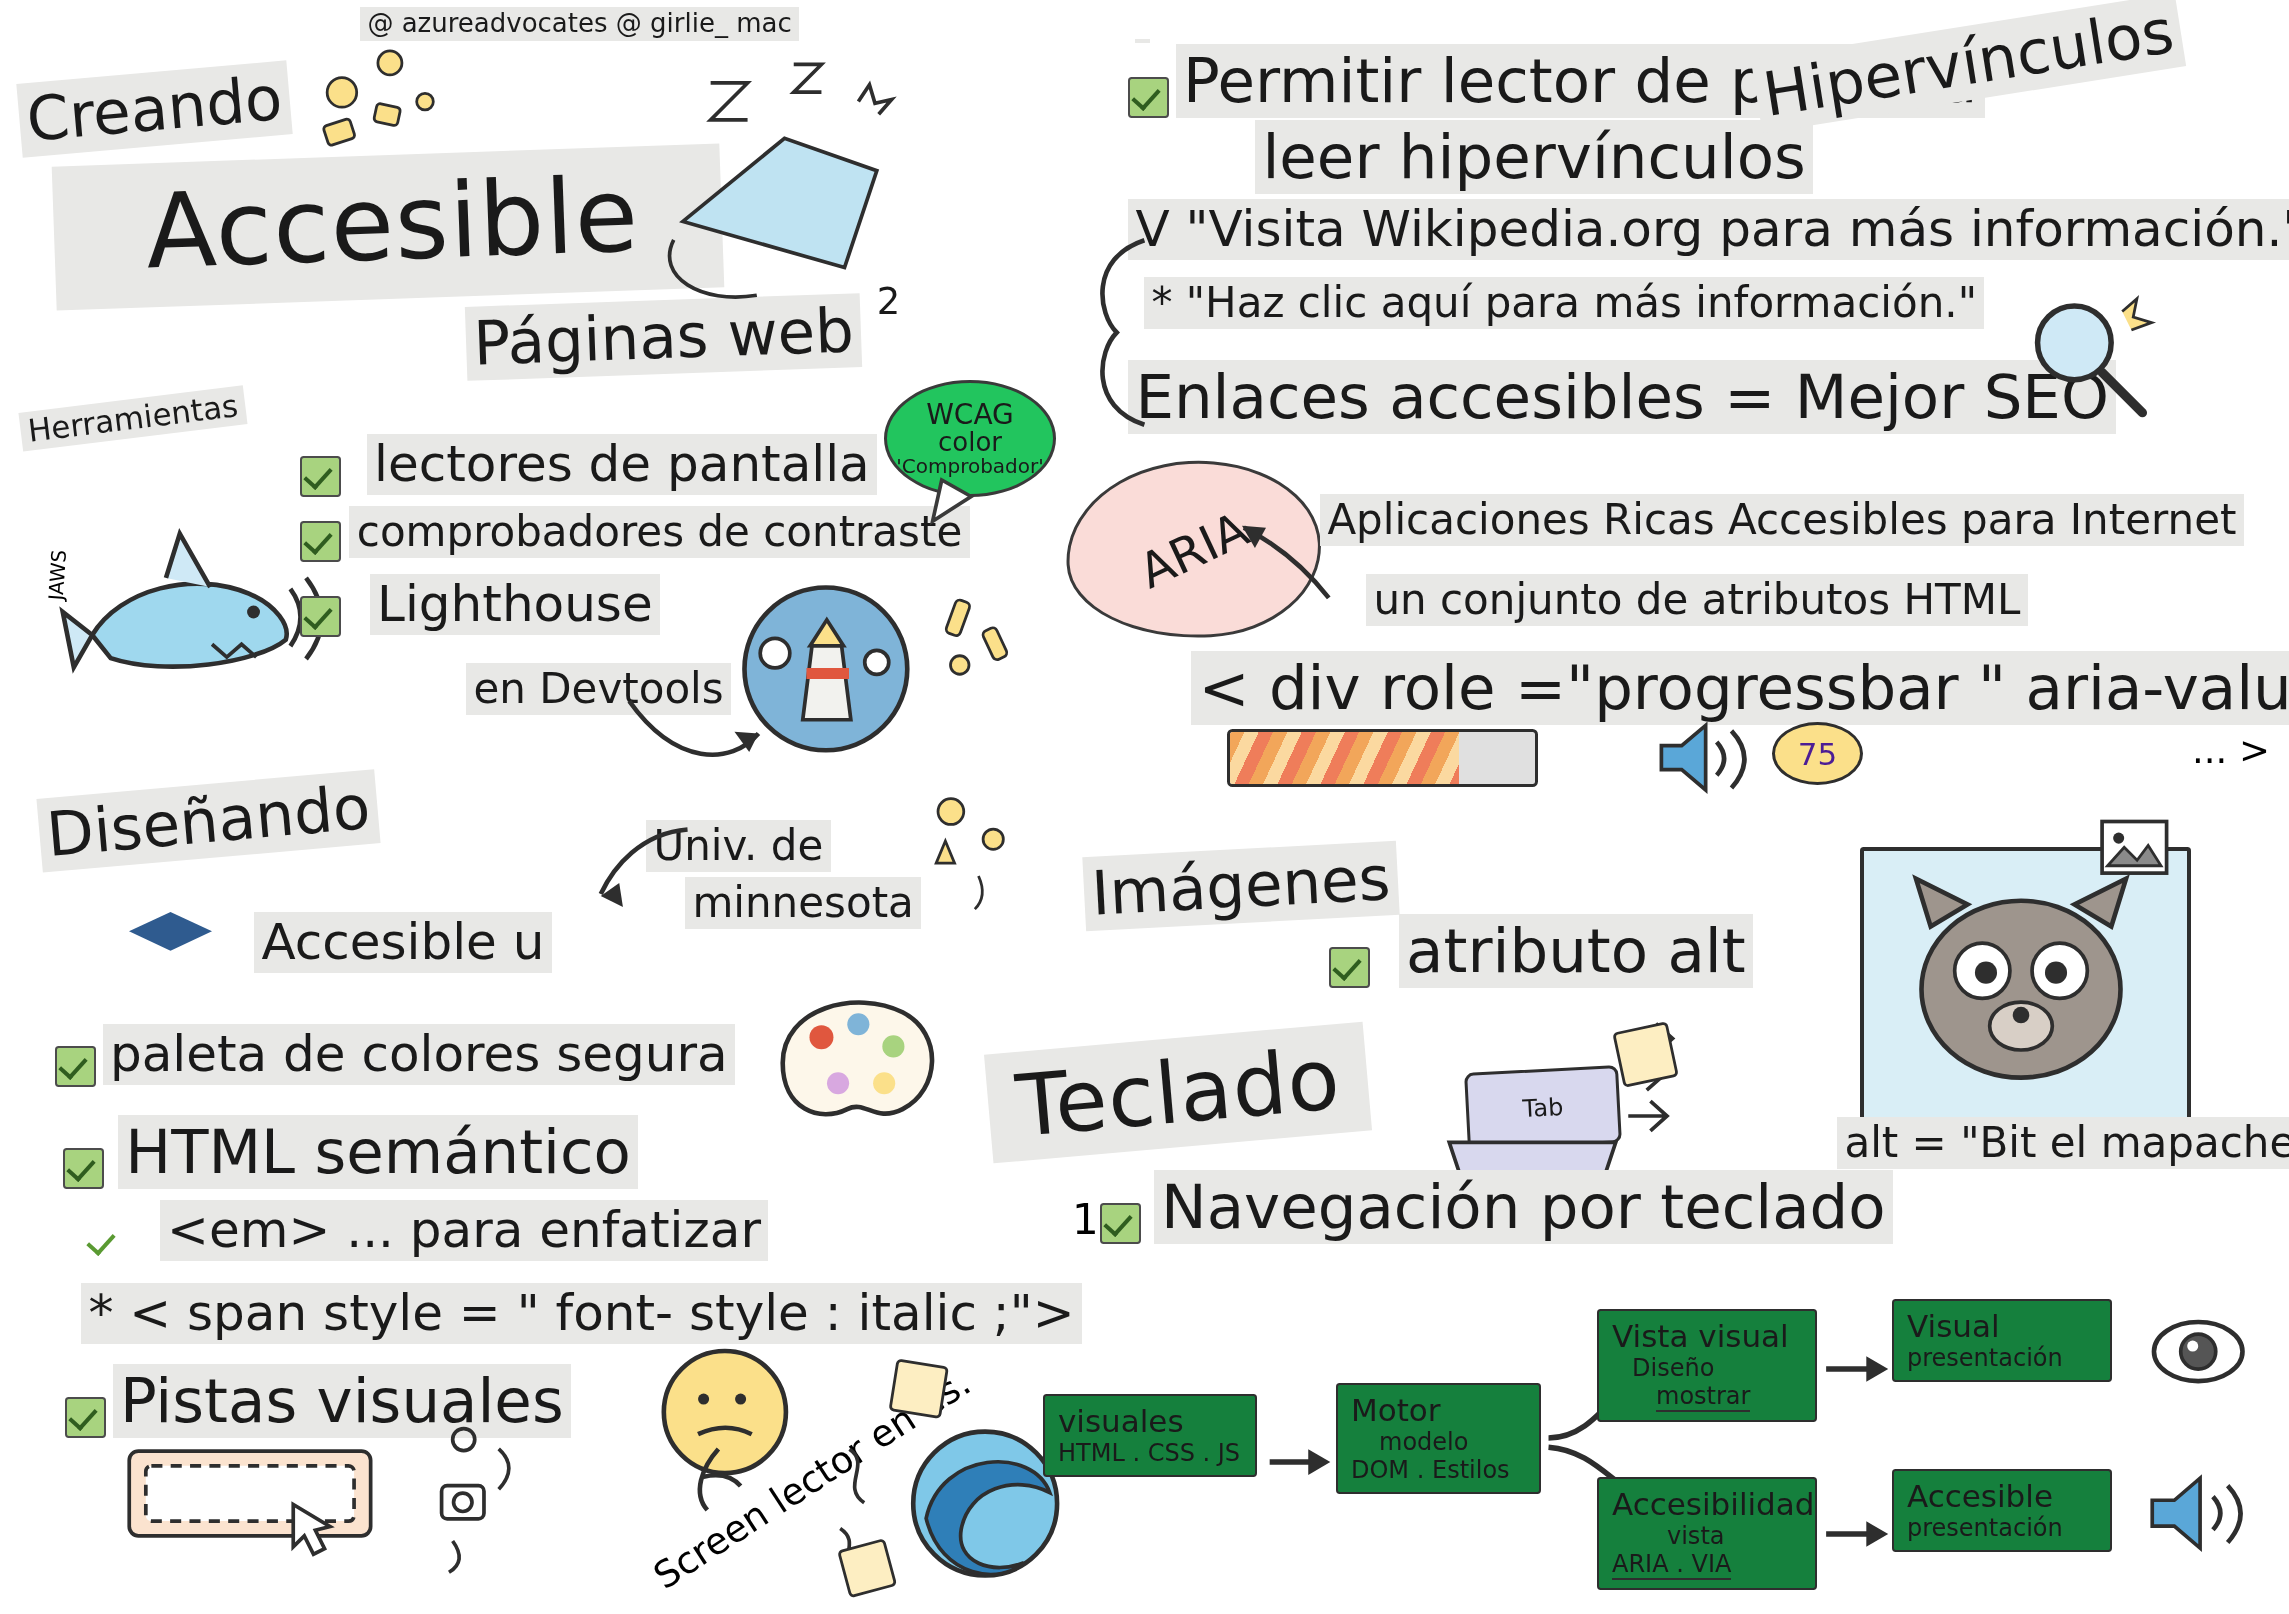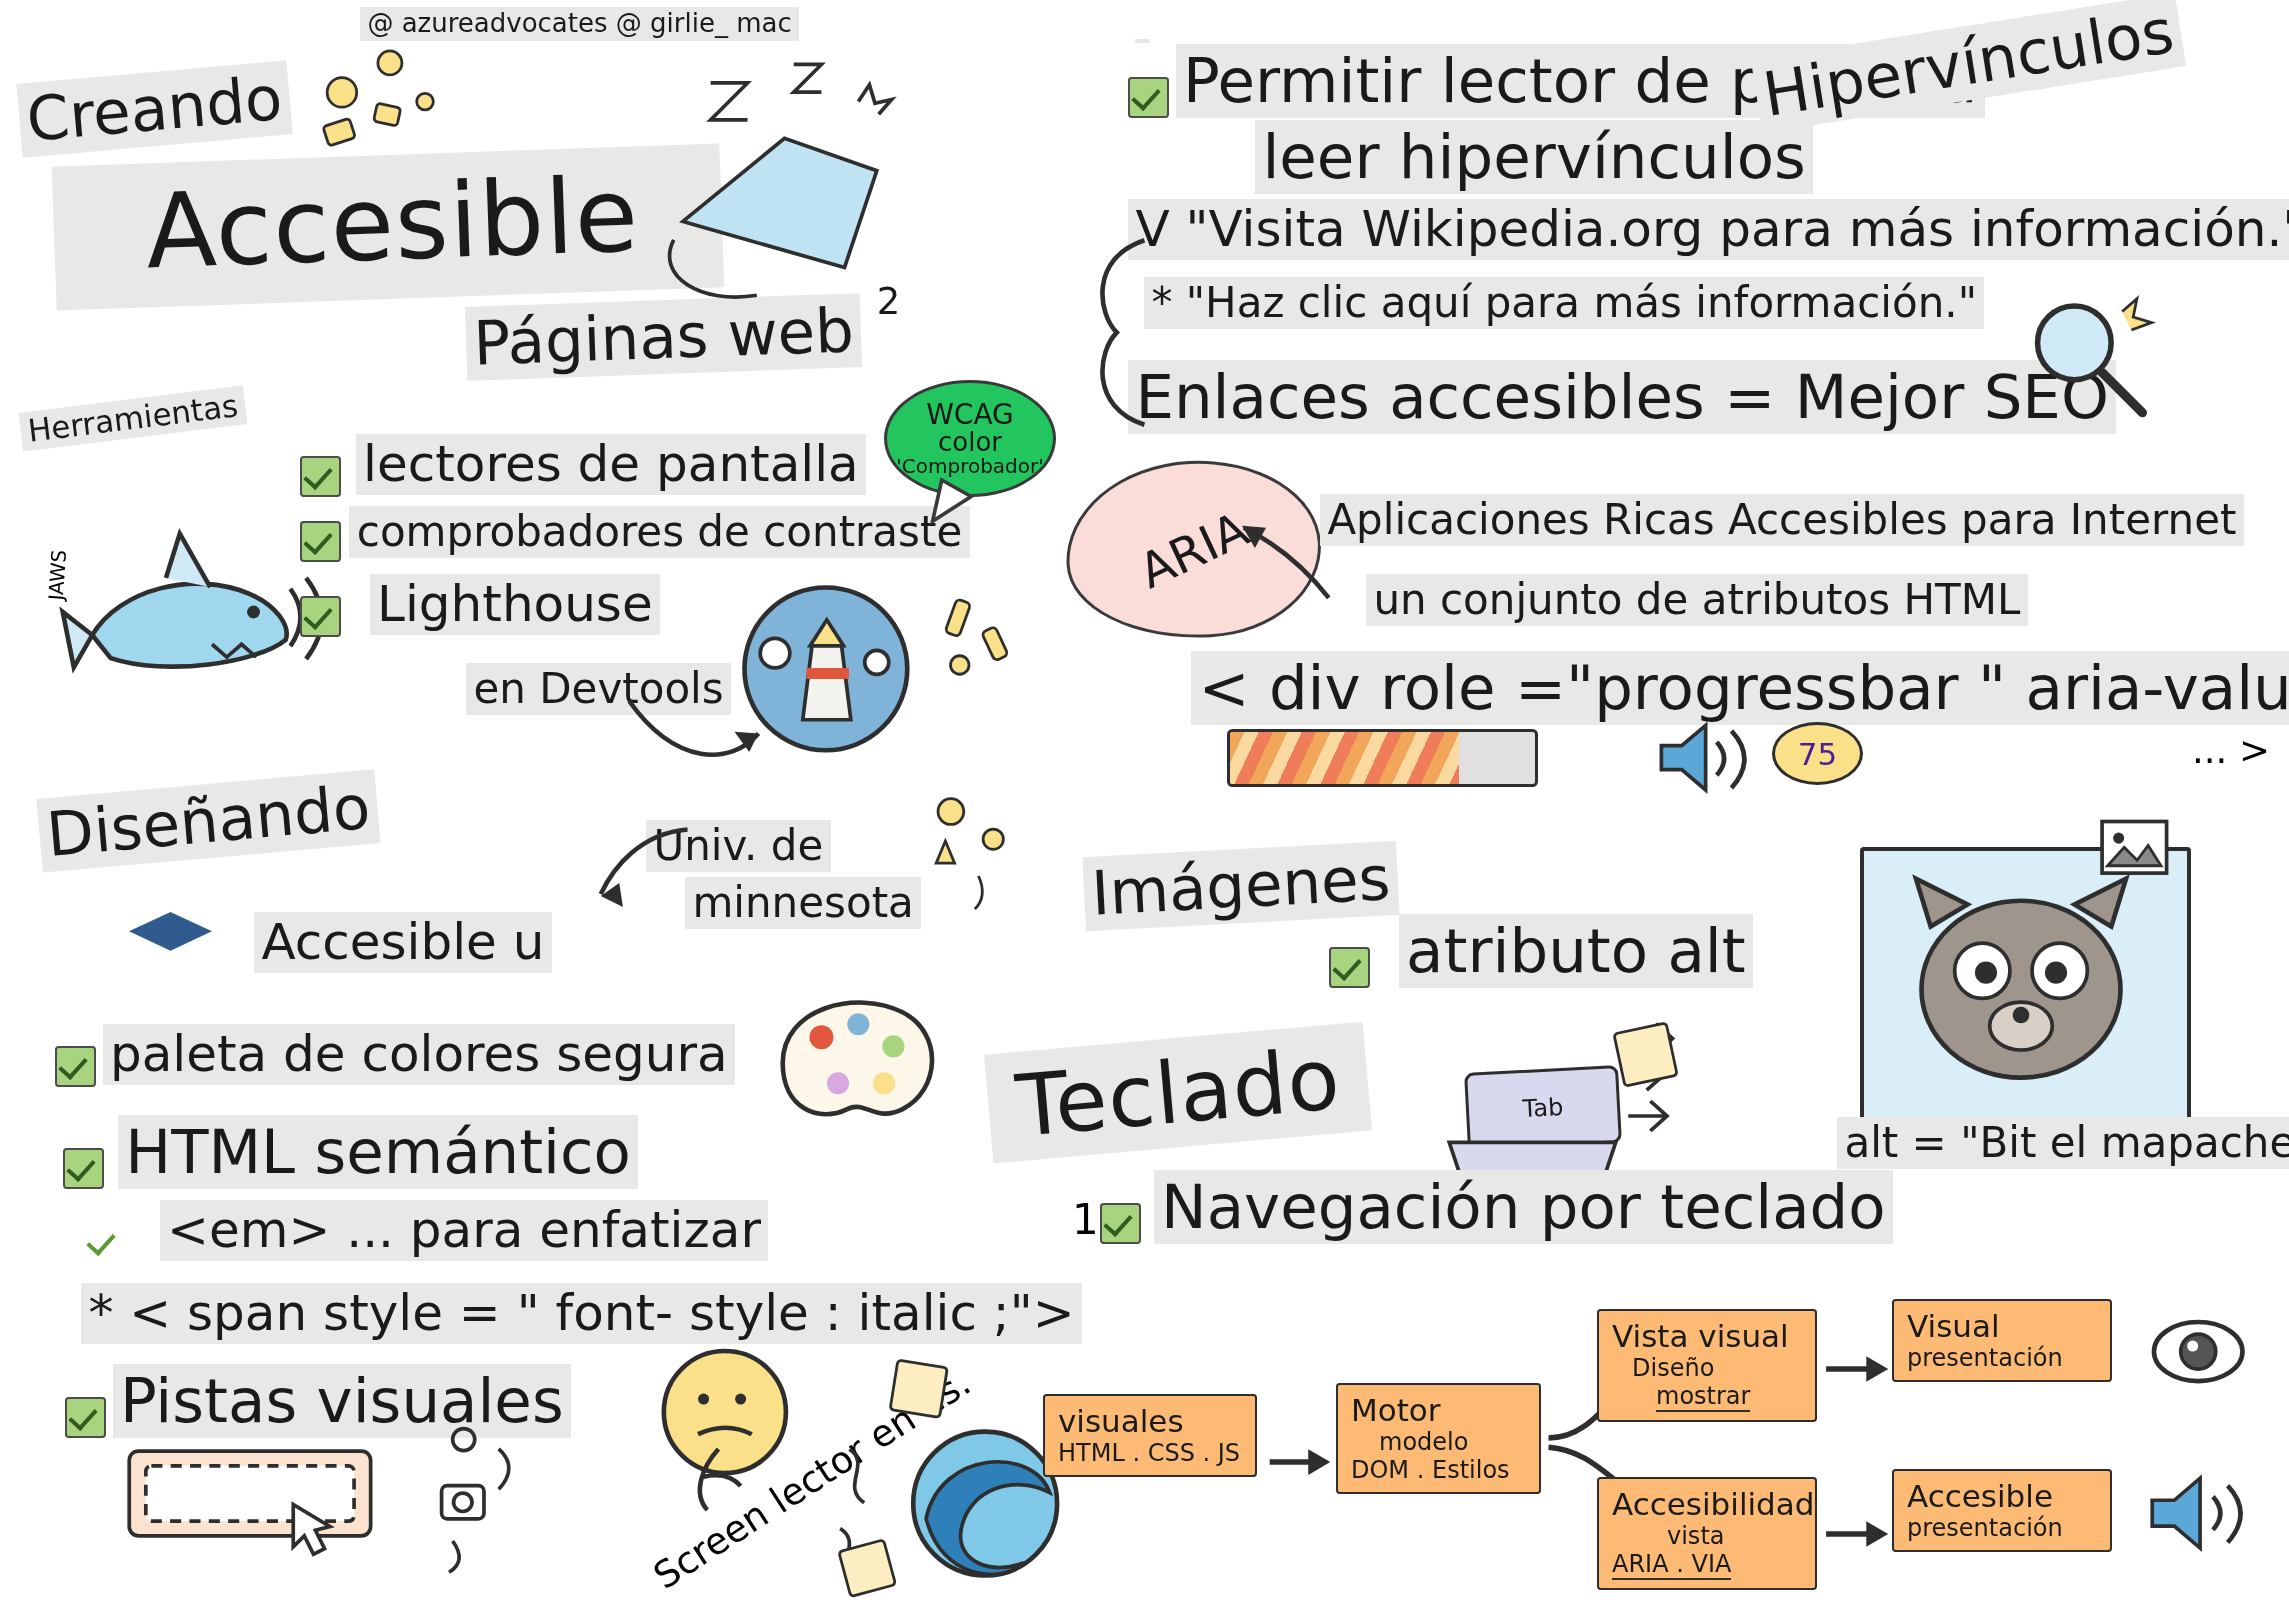--- a/index.html
+++ b/index.html
@@ -61,21 +61,21 @@
   .rot-n3 { transform: rotate(-3deg); }
   .rot-n2 { transform: rotate(-2deg); }
   .rot-n5 { transform: rotate(-5deg); }
   .rot-n7 { transform: rotate(-7deg); }
   .rot-n9 { transform: rotate(-9deg); }
   .rot-p86 { transform: rotate(-86deg); }
   .rot-n35 { transform: rotate(-33deg); }
 
   
   .flowbox {
-    background: #fdba74;
+    background: #15803d;
     border: 2.8px solid #2e2e2e;
     border-radius: 3.7px;
     padding: 7.4px 13px;
     color: #1a1a1a;
     box-sizing: border-box;
   }
   .flowbox .l1 { font-size: 31px; white-space: nowrap; }
   .flowbox .l2 { font-size: 24px; white-space: nowrap; }
   .uline { border-bottom: 2.8px solid #2e2e2e; display: inline-block; }
 
@@ -178,21 +178,21 @@
     <path d="M40 140 C70 90 150 70 210 95 C240 108 255 130 250 145 C220 170 120 185 60 165 Z" fill="#9fd8ee" stroke="#2e2e2e" stroke-width="5"></path>
     <path d="M120 78 L135 30 L168 88" fill="#cfe9f6" stroke="#2e2e2e" stroke-width="5"></path>
     <path d="M40 140 L8 115 L20 175 Z" fill="#cfe9f6" stroke="#2e2e2e" stroke-width="5"></path>
     <circle cx="215" cy="115" r="7" fill="#2e2e2e"></circle>
     <path d="M170 150 l16 14 l16 -14 l16 14" fill="none" stroke="#2e2e2e" stroke-width="4"></path>
     <path d="M255 90 q22 30 0 62 M272 78 q34 44 0 88" fill="none" stroke="#2e2e2e" stroke-width="5"></path>
   </svg>
 
   <div class="abs" style="left:300px; top:434px;">
     <span class="chk"></span>
-    <span class="hl h2" style="margin-left:10px;">lectores de pantalla</span>
+    <span class="hl h2" style="margin-left:21px;">lectores de pantalla</span>
   </div>
   <div class="abs" style="left:300px; top:506px;">
     <span class="chk"></span>
     <span class="hl h3" style="margin-left:3.7px;">comprobadores de contraste</span>
   </div>
   <div class="abs" style="left:300px; top:574px;">
     <span class="chk"></span>
     <span class="hl h2" style="margin-left:24px;">Lighthouse</span>
   </div>
   <div class="abs hl h3" style="left:466px; top:663px;">en Devtools</div>

